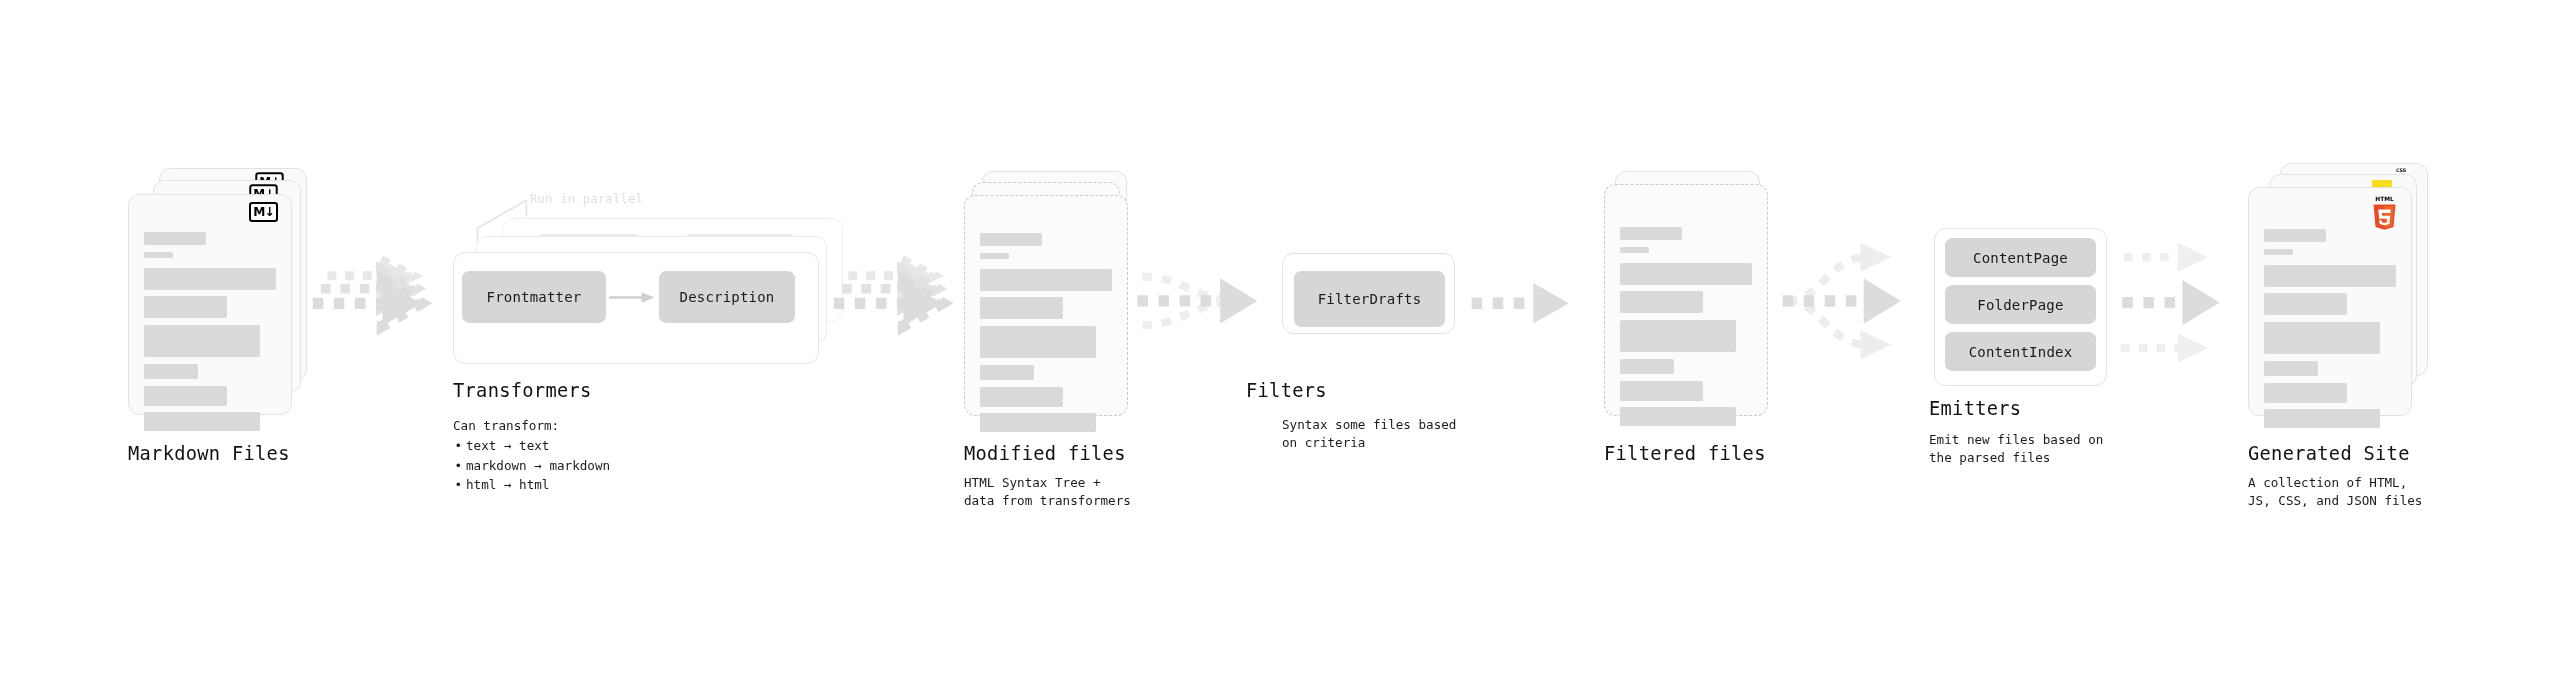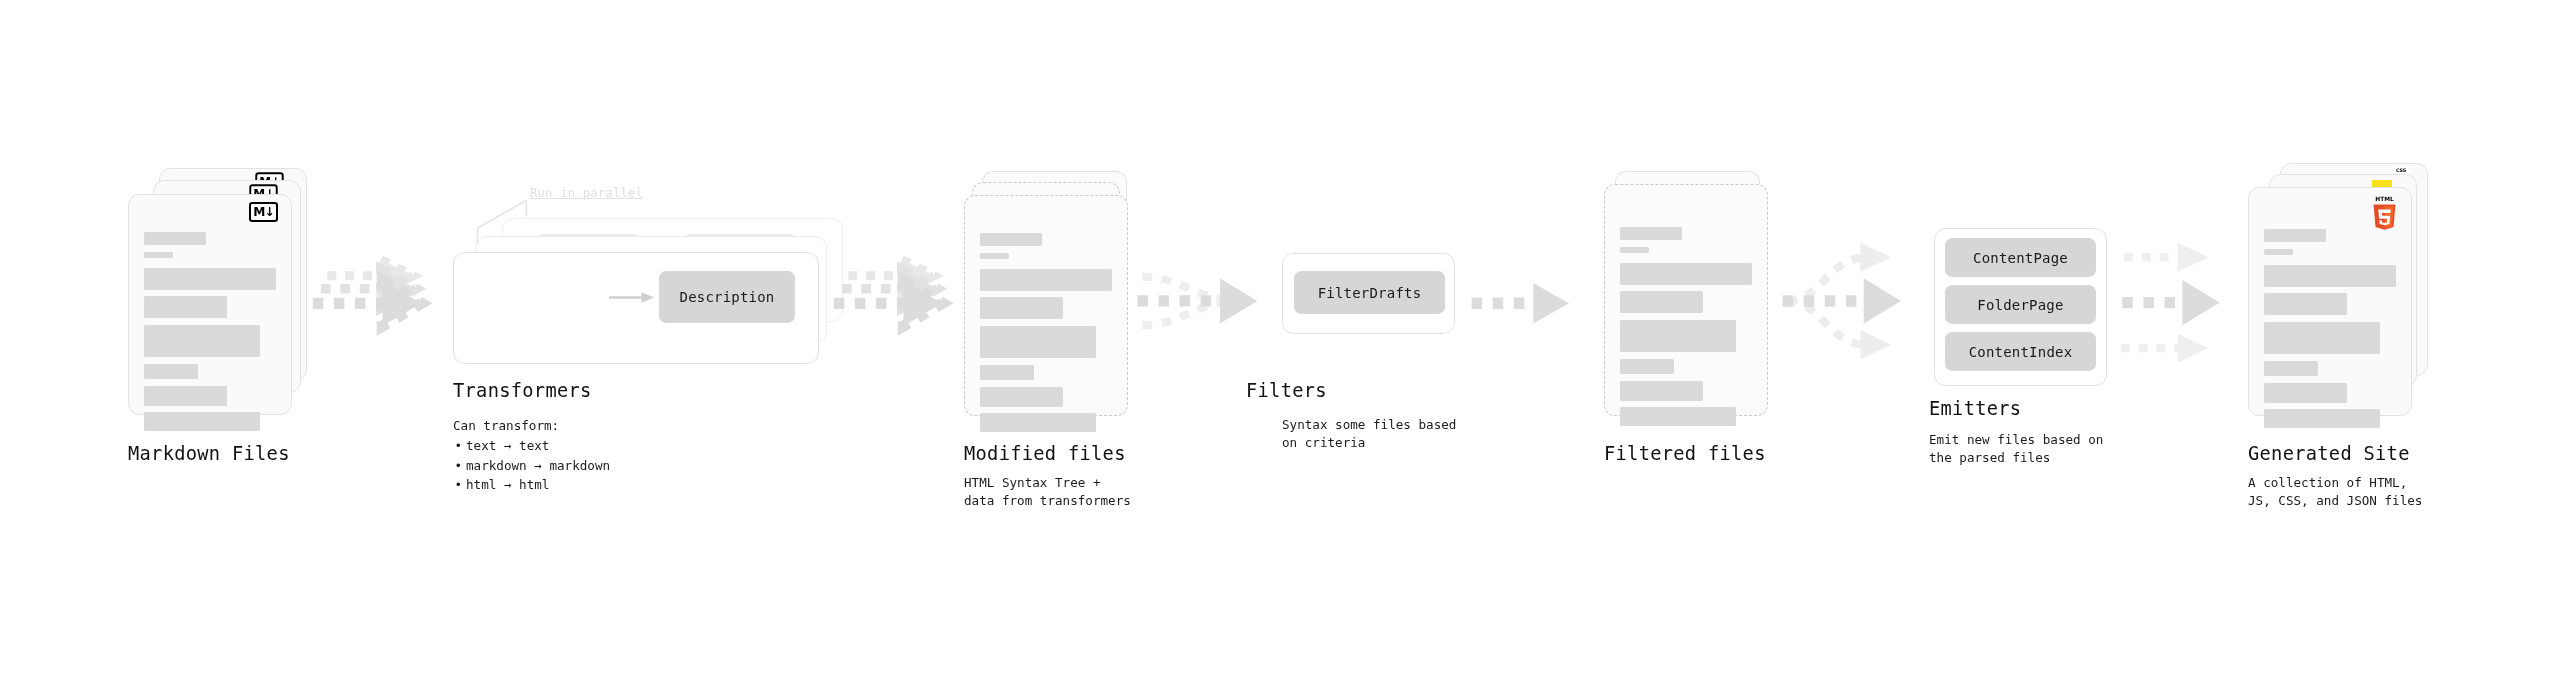--- a/index.html
+++ b/index.html
@@ -193,39 +193,40 @@
     </g>
     <g stroke="#dcdcdc" stroke-width="14" stroke-dasharray="13 13" fill="#dcdcdc">
       <line x1="4" y1="56" x2="94" y2="56"></line>
       <polygon points="90,28 138,56 90,84"></polygon>
     </g>
   </svg>
 
   <svg class="arrow-svg" style="left:476px; top:192px;" width="65" height="54" viewBox="0 0 80 66">
     <path d="M2 64 L2 44 L62 10 L62 30" fill="none" stroke="#e5e5e5" stroke-width="2.2" stroke-linejoin="round"></path>
   </svg>
-  <div class="parallel-label" style="left:530px; top:186px;text-decoration:underline;">Run in parallel</div>
+  <div class="parallel-label" style="left:530px; top:192px;">Run in parallel</div>
 
   <div class="group-box" style="left:502px; top:218px; width:341px; height:104px; border-color:#f0f0f0;"></div>
   <div class="pill" style="left:536px; top:234px; width:106px; height:49px; background:#ececec; color:transparent;"></div>
   <div class="pill" style="left:683px; top:234px; width:114px; height:49px; background:#ececec; color:transparent;"></div>
   <svg class="arrow-svg" style="left:644px; top:250px;" width="44" height="13" viewBox="0 0 54 16">
     <line x1="0" y1="8" x2="40" y2="8" stroke="#ececec" stroke-width="2.4"></line>
     <polygon points="38,2 52,8 38,14" fill="#ececec"></polygon>
   </svg>
 
   <div class="group-box" style="left:476px; top:236px; width:351px; height:107px; border-color:#ececec;"></div>
   <div class="pill" style="left:518px; top:252px; width:114px; height:50px; background:#e4e4e4; color:transparent;"></div>
   <div class="pill" style="left:662px; top:252px; width:126px; height:50px; background:#e4e4e4; color:transparent;"></div>
   <svg class="arrow-svg" style="left:633px; top:269px;" width="44" height="13" viewBox="0 0 54 16">
     <line x1="0" y1="8" x2="40" y2="8" stroke="#e4e4e4" stroke-width="2.6"></line>
     <polygon points="38,2 52,8 38,14" fill="#e4e4e4"></polygon>
   </svg>
 
   <div class="group-box" style="left:453px; top:252px; width:366px; height:112px;"></div>
+  <div class="pill" style="left:462px; top:271px; width:144px; height:52px;">Frontmatter</div>
   <div class="pill" style="left:659px; top:271px; width:136px; height:52px;">Description</div>
   <svg class="arrow-svg" style="left:609px; top:291px;" width="47" height="13" viewBox="0 0 58 16">
     <line x1="0" y1="8" x2="42" y2="8" stroke="#cfcfcf" stroke-width="2.8"></line>
     <polygon points="40,1.5 56,8 40,14.5" fill="#cfcfcf"></polygon>
   </svg>
 
   <div class="stage-title" style="left:453px; top:380px;">Transformers</div>
 
   <div class="bullet-list" style="left:453px; top:416px;">
     <div class="bl-head">Can transform:</div>
@@ -271,21 +272,21 @@
 data from transformers</div>
 
   <svg class="arrow-svg" style="left:1134px; top:262px;" width="143" height="81" viewBox="0 0 176 100">
     <path d="M10 18 C52 18 72 40 108 46" fill="none" stroke="#eeeeee" stroke-width="10" stroke-dasharray="12 12"></path>
     <path d="M10 78 C52 78 72 56 108 50" fill="none" stroke="#eeeeee" stroke-width="10" stroke-dasharray="12 12"></path>
     <line x1="4" y1="48" x2="112" y2="48" stroke="#dcdcdc" stroke-width="14" stroke-dasharray="13 13"></line>
     <polygon points="106,20 152,48 106,76" fill="#dcdcdc"></polygon>
   </svg>
 
   <div class="group-box" style="left:1282px; top:253px; width:173px; height:81px;"></div>
-  <div class="pill" style="left:1294px; top:271px; width:151px; height:43px;">FilterDrafts</div>
+  <div class="pill" style="left:1294px; top:271px; width:151px; height:56px;">FilterDrafts</div>
 
   <div class="stage-title" style="left:1246px; top:380px;">Filters</div>
   <div class="stage-desc" style="left:1282px; top:416px;">Syntax some files based
 on criteria</div>
 
   <svg class="arrow-svg" style="left:1468px; top:283px;" width="124" height="60" viewBox="0 0 152 74">
     <line x1="4" y1="25" x2="86" y2="25" stroke="#dcdcdc" stroke-width="14" stroke-dasharray="13 13"></line>
     <polygon points="80,0 124,25 80,50" fill="#dcdcdc"></polygon>
   </svg>
 

